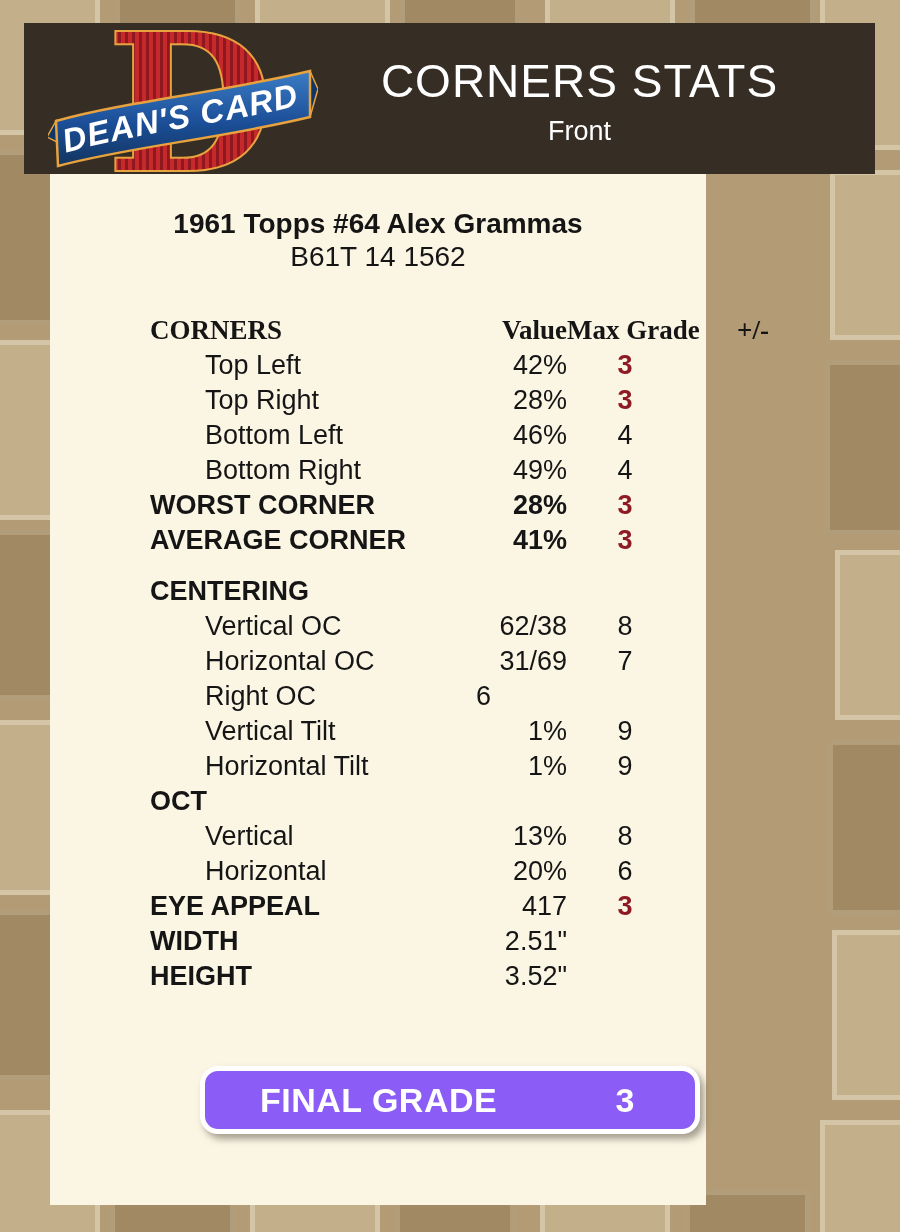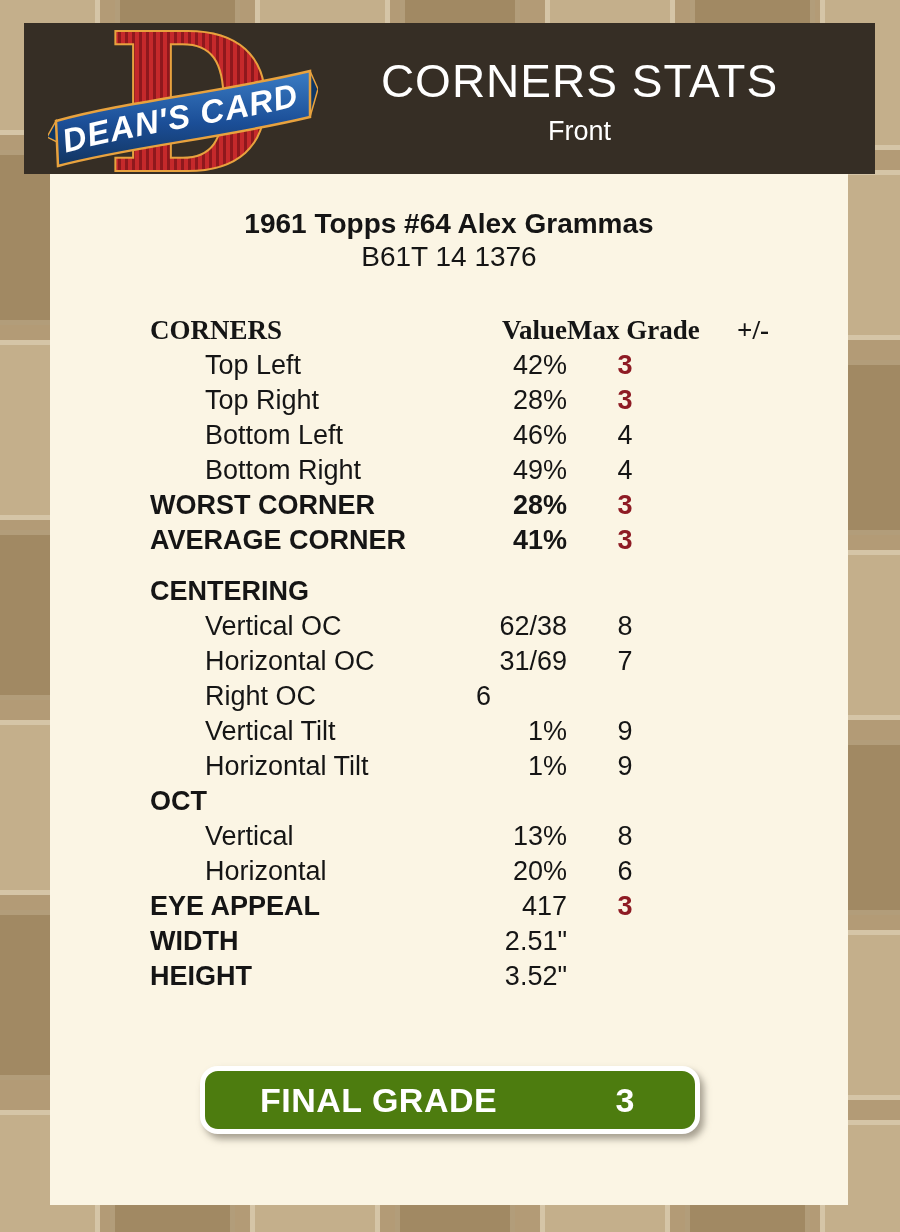--- a/index.html
+++ b/index.html
@@ -23,21 +23,21 @@
     position:absolute; left:24px; top:23px; width:851px; height:151px;
     background:#362E25;
   }
   .logo-svg { position:absolute; left:24px; top:2px; }
   .titles { position:absolute; left:260px; top:0; width:591px; text-align:center; color:#FFFFFF; }
   .title    { margin-top:35px; font-size:46px; line-height:47px; letter-spacing:1px; }
   .subtitle { margin-top:6px; font-size:27px; line-height:40px; }
 
   
   .panel {
-    position:absolute; left:50px; top:174px; width:798px; height:1031px;
+    position:absolute; left:50px; top:174px; width:656px; height:1031px;
     background:#FBF5E4; color:#151515;
   }
   .card-title {
     position:absolute; top:33px; left:0; width:100%; text-align:center;
     font-weight:bold; font-size:28px; line-height:34px;
   }
   .card-id {
     position:absolute; top:66px; left:0; width:100%; text-align:center;
     font-size:28px; line-height:34px;
   }
@@ -55,21 +55,21 @@
   .val { text-align:right; }
   .grd { text-align:center; }
   .pm  { text-align:center; }
   .bold { font-weight:bold; }
   .red { color:#8E1B24; font-weight:bold; }
   .thead .c { font-weight:bold;font-family:Liberation Serif, serif; }
 
   
   .final-grade {
     position:absolute; left:150px; top:892px; width:500px; height:68px; box-sizing:border-box;
-    background:#4d7c0f; border:5px solid #FFFFFF; border-radius:18px;
+    background:#8b5cf6; border:5px solid #FFFFFF; border-radius:18px;
     box-shadow:4px 5px 7px rgba(95,88,74,0.55);
     color:#FFFFFF; font-weight:bold; font-size:34px;
     display:flex; align-items:center; cursor:pointer;
   }
   .fg-label { margin-left:55px; letter-spacing:0.5px; }
   .fg-value { position:absolute; left:395px; width:50px; text-align:center; }
 </style>
 </head>
 <body>
 
@@ -123,21 +123,21 @@
     </text>
   </svg>
   <div class="titles">
     <div class="title">CORNERS STATS</div>
     <div class="subtitle">Front</div>
   </div>
 </div>
 
 <div class="panel">
   <div class="card-title">1961 Topps #64 Alex Grammas</div>
-  <div class="card-id">B61T 14 1376</div>
+  <div class="card-id">B61T 14 1562</div>
 
   <div class="table">
     <div class="trow thead">
       <div class="c lbl">CORNERS</div>
       <div class="c val">Value</div>
       <div class="c grd">Max Grade</div>
       <div class="c pm">+/-</div>
     </div>
     <div id="rows-container">
         <div class="trow">

